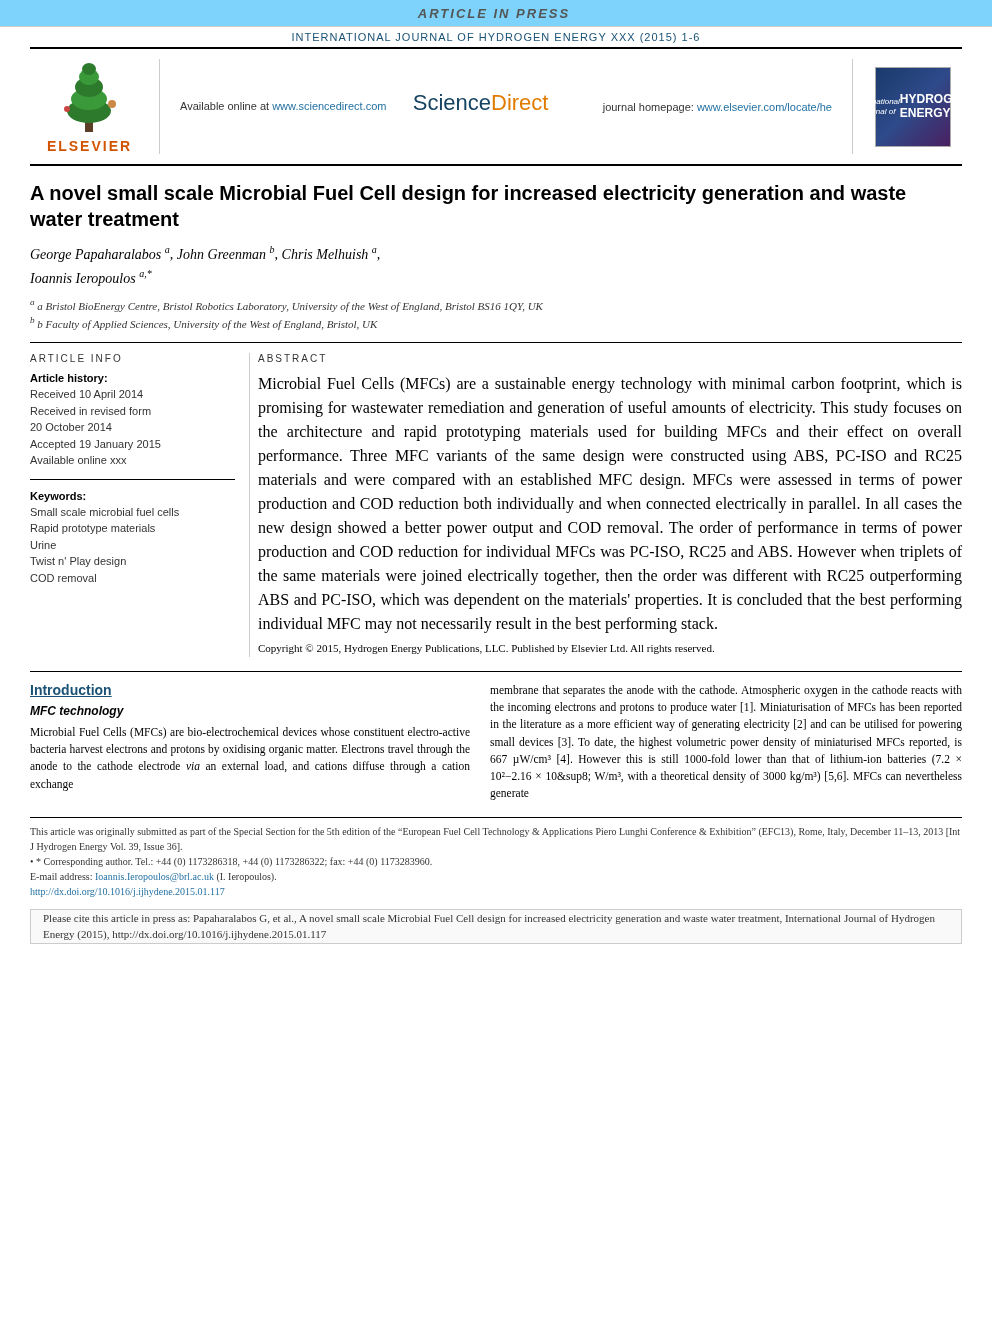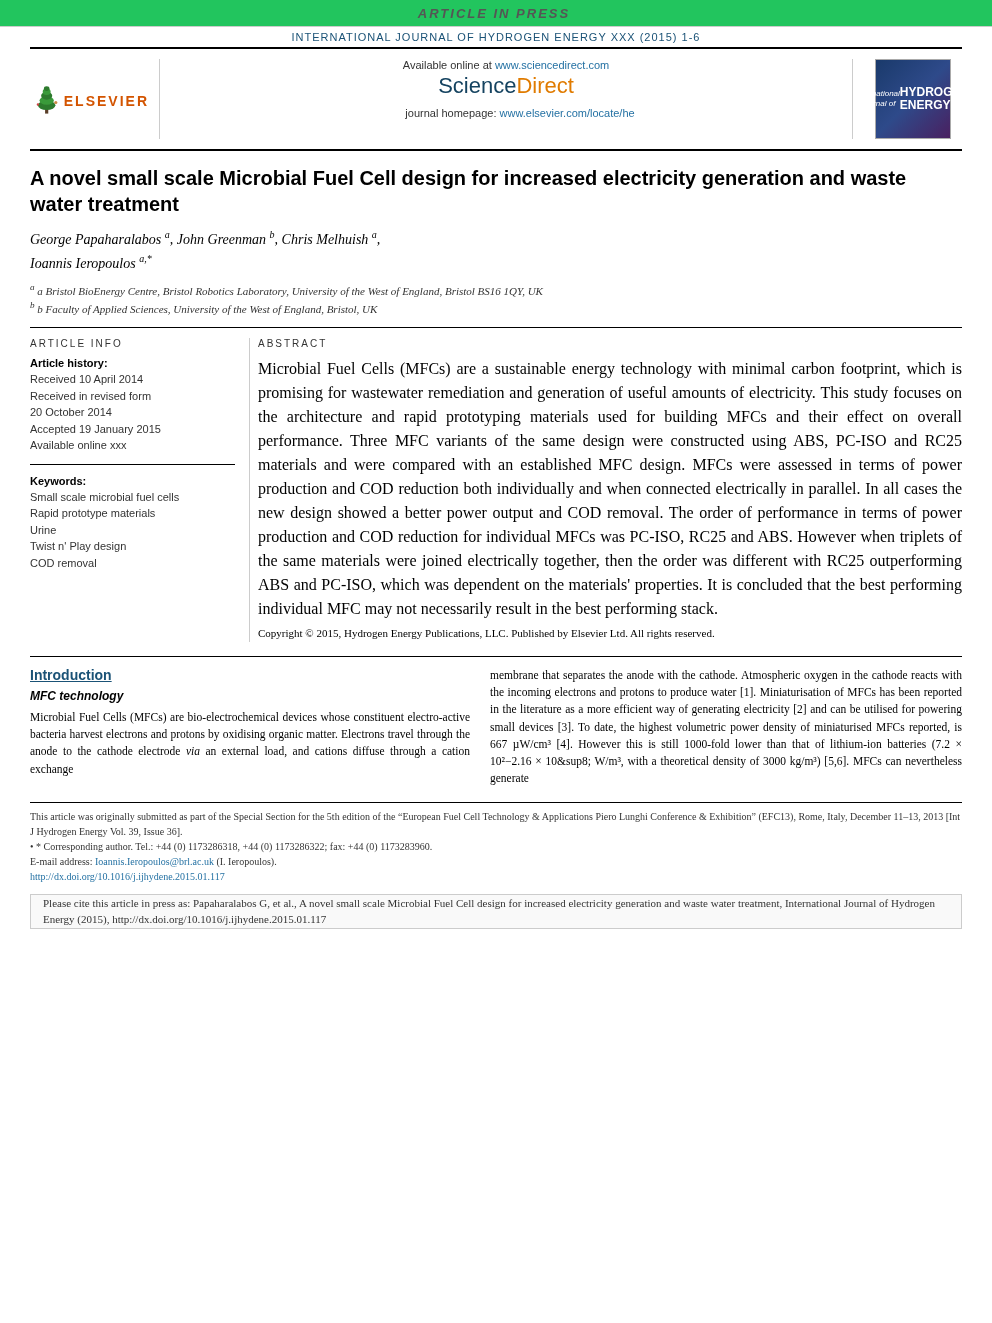--- a/index.html
+++ b/index.html
@@ -7,21 +7,21 @@
       width: 992px;
       min-height: 1323px;
       background: #fff;
       font-family: 'Times New Roman', Times, serif;
       font-size: 13px;
       color: #000;
     }
 
     
     .article-in-press-banner {
-      background: #22c55e;
+      background: #7dd3fc;
       text-align: center;
       padding: 6px 4px 4px 0;
       border-bottom: 1px solid #ccc;
     }
     .article-in-press-banner span {
       font-size: 13px;
       color: #555;
       letter-spacing: 2px;
       font-family: Arial, sans-serif;
       font-style: italic;
@@ -43,40 +43,41 @@
       display: flex;
       align-items: stretch;
       border-top: 2px solid #000;
       border-bottom: 2px solid #000;
       padding: 10px 0;
       margin: 0 30px;
     }
     .elsevier-logo {
       width: 130px;
       display: flex;
+      flex-direction: column;
       align-items: center;
       justify-content: center;
       padding-right: 10px;
       border-right: 1px solid #ccc;
     }
     .elsevier-label {
       font-size: 14px;
       font-weight: bold;
       color: #d35400;
       letter-spacing: 2px;
       font-family: Arial, sans-serif;
       margin-top: 4px;
     }
 
     .header-center {
       flex: 1;
       display: flex;
-      flex-direction: column;
+      flex-direction: row;
       align-items: center;
-      justify-content: flex-start;
+      justify-content: space-between;
       padding: 0 20px;
     }
     .available-online {
       font-size: 11px;
       font-family: Arial, sans-serif;
       color: #333;
       margin-bottom: 2px;
     }
     .available-online a {
       color: #2471a3;

